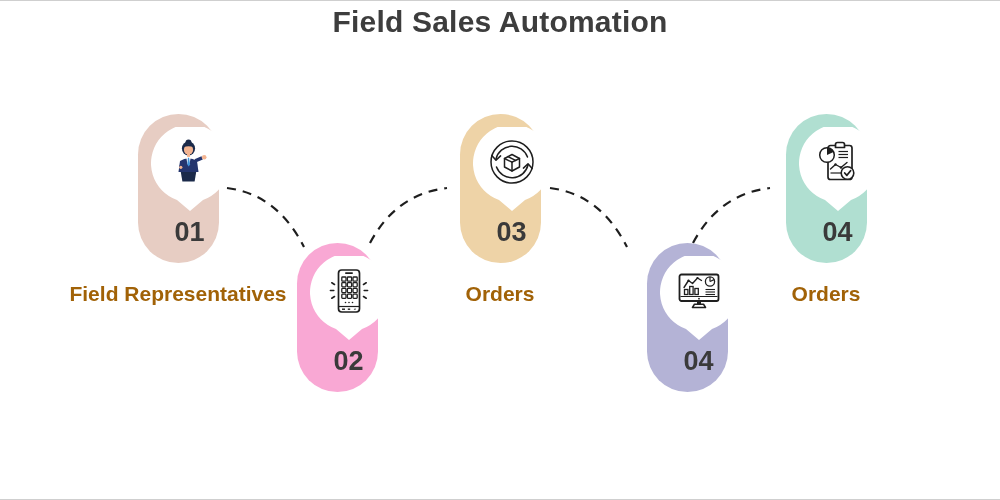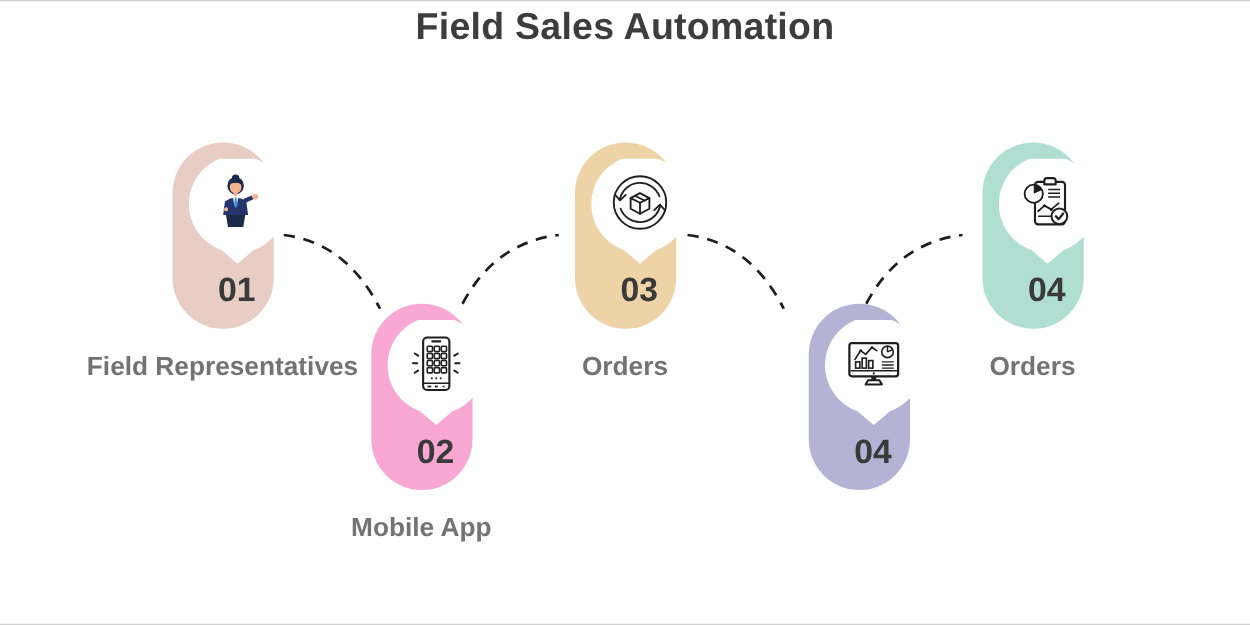--- a/index.html
+++ b/index.html
@@ -18,21 +18,21 @@
     position:relative;width:81px;height:149px;border-radius:52px;margin:0 auto;text-decoration:underline;
   }
   .pin{position:absolute;left:13px;top:13px;}
   .icon{position:absolute;left:28px;top:24px;}
   .num{
     position:absolute;left:0;top:103px;width:104px;text-align:center;
     font-size:27px;font-weight:700;color:#3a3a3a;
   }
   .label{
     margin-top:19px;text-align:center;font-size:21px;line-height:24px;
-    font-weight:700;color:#737373;
+    font-weight:700;color:#a16207;
   }
   .s1{left:68px;top:113px;}
   .s2{left:227px;top:242px;}
   .s3{left:390px;top:113px;}
   .s4{left:577px;top:242px;}
   .s5{left:716px;top:113px;}
 </style>
 </head>
 <body>
 
@@ -109,21 +109,20 @@
           <line x1="9.5" y1="17.5" x2="6.8" y2="15.8"></line>
           <line x1="8.8" y1="23.5" x2="5.4" y2="23.5"></line>
           <line x1="9.5" y1="29.5" x2="6.8" y2="31.2"></line>
           <line x1="38.5" y1="17.5" x2="41.2" y2="15.8"></line>
           <line x1="39.2" y1="23.5" x2="42.6" y2="23.5"></line>
           <line x1="38.5" y1="29.5" x2="41.2" y2="31.2"></line>
         </g>
       </svg>
       <div class="num">02</div>
     </div>
-    <div class="label">Mobile App</div>
   </div>
 
   <div class="step s3">
     <div class="pill" style="background: rgb(238, 211, 167);">
       <svg class="pin" width="78" height="84" viewBox="0 0 78 84">
         <path d="M39 84 L26 73 A39 39 0 1 1 52 73 Z" fill="#ffffff"></path>
       </svg>
       <svg class="icon" width="48" height="48" viewBox="0 0 48 48">
         <g fill="none" stroke="#1f1f1f" stroke-width="1.5" stroke-linecap="round" stroke-linejoin="round">
           <circle cx="24" cy="24" r="21"></circle>

